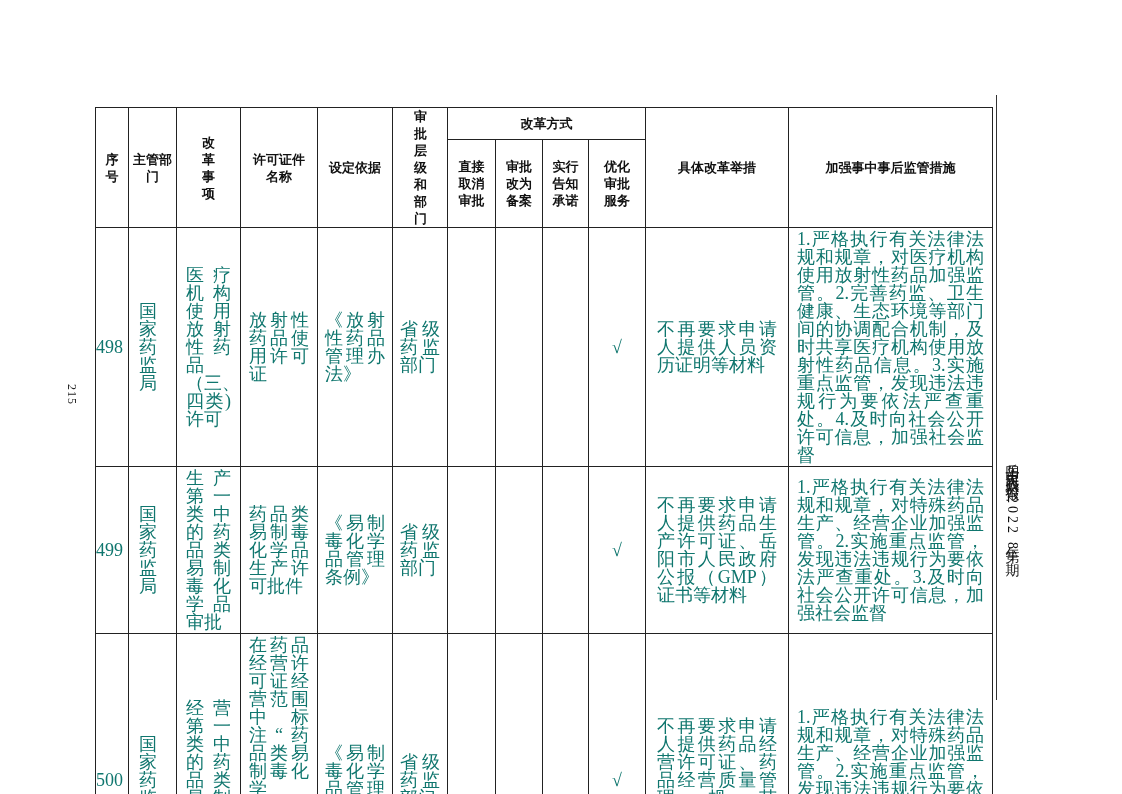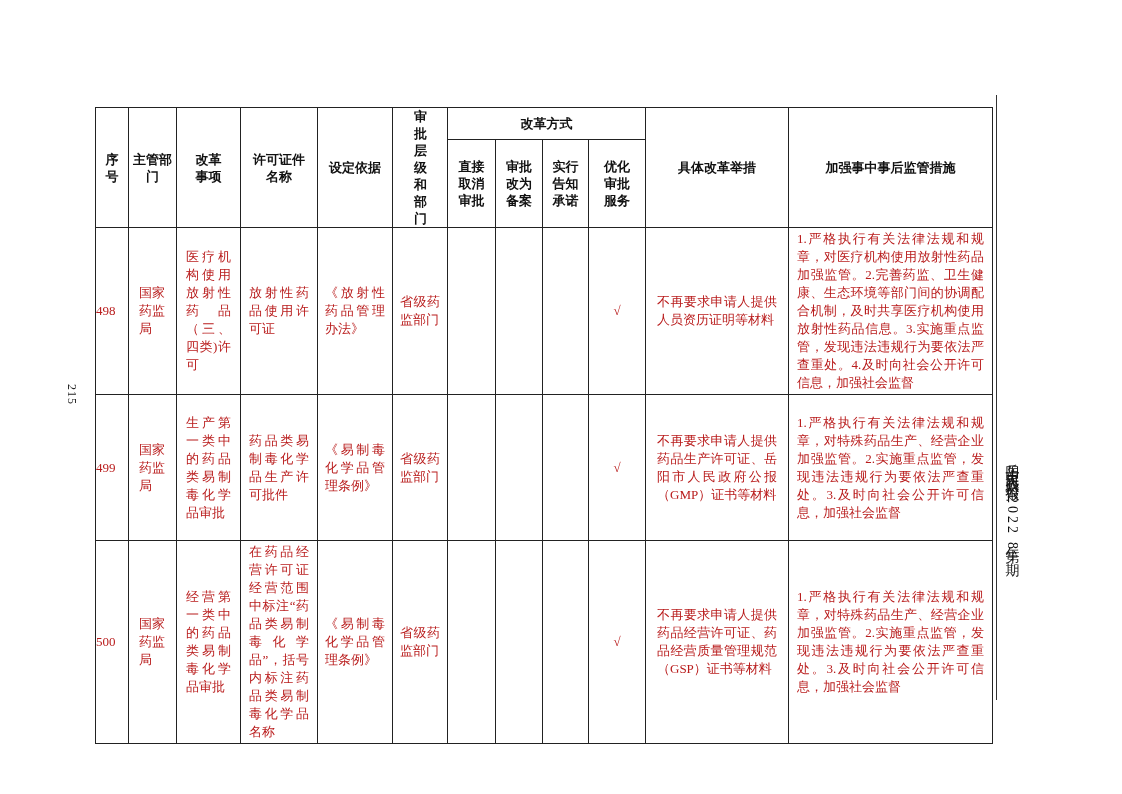--- a/index.html
+++ b/index.html
@@ -60,33 +60,33 @@
   .reform th {
     font-family: "Liberation Sans", "DejaVu Sans", sans-serif;
     font-weight: bold;
     font-size: 13px;
     line-height: 17px;
     text-align: center;
     color: #111;
     padding: 1px 2px;
   }
   .reform td {
-    font-size: 13px;
+    font-size: 18px;
     line-height: 18px;
-    color: #b91c1c;
+    color: #0f766e;
   }
   tr.hdr-group { height: 17px; }
   tr.hdr-sub   { height: 56px; }
   tr.r-498 { height: 166px; }
   tr.r-499 { height: 146px; }
   tr.r-500 { height: 198px; }
 
   th.th-xh { padding: 0 4px; }
   th.th-zg { padding: 0 4px; }
-  th.th-gg { padding: 0 18px; text-align: center; }
+  th.th-gg { padding: 0 25px; text-align: center; }
   th.th-xk { padding: 0 9px; }
   th.th-sd { padding: 0 5px; text-align: center; }
   th.th-sp { padding: 0 21px; }
   th.th-f1, th.th-f2, th.th-f3 { padding: 0 9px; margin-top: 27px; }
   th.th-f4 { padding: 0 12px; }
 
   td.cell-index  { text-align: left; margin-left: 38px; }
   td.cell-dept   { text-align: left; padding: 2px 10px; }
   td.cell-reform { text-align: justify; text-justify: inter-character; padding: 2px 9px; }
   td.cell-license{ text-align: justify; text-justify: inter-character; padding: 2px 8px; }

